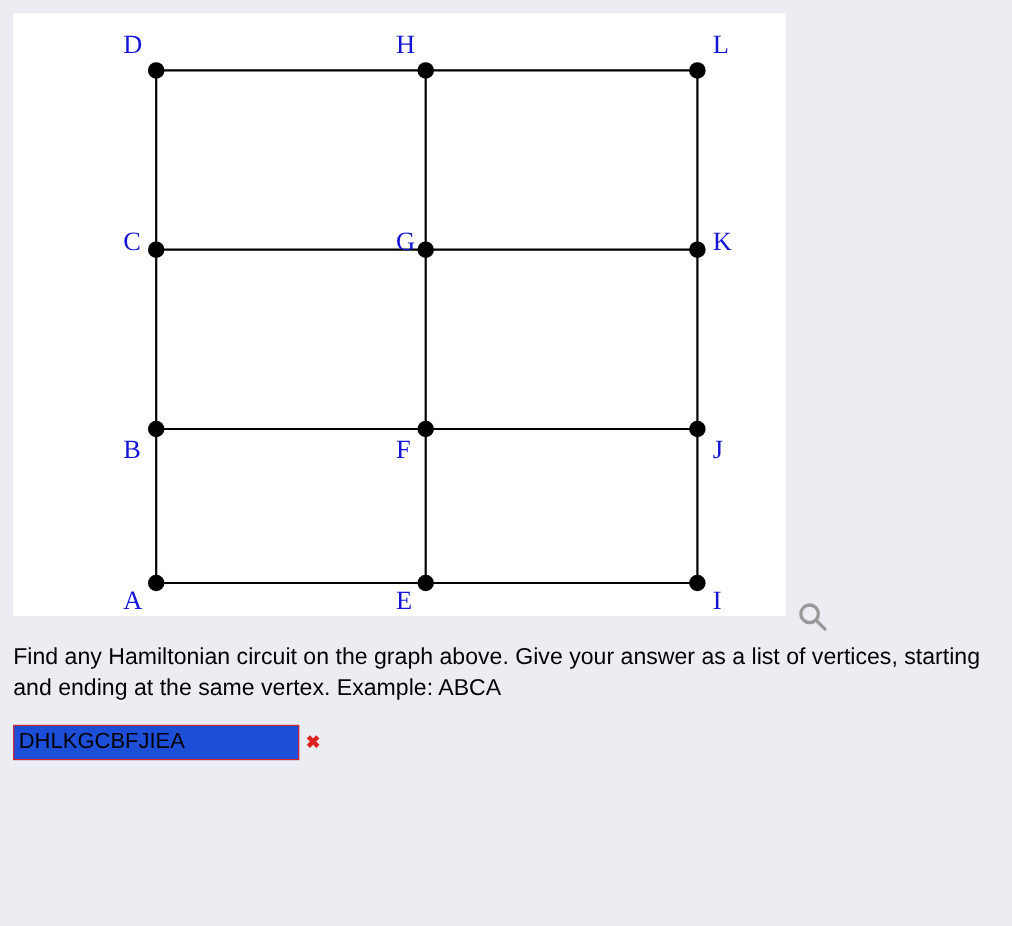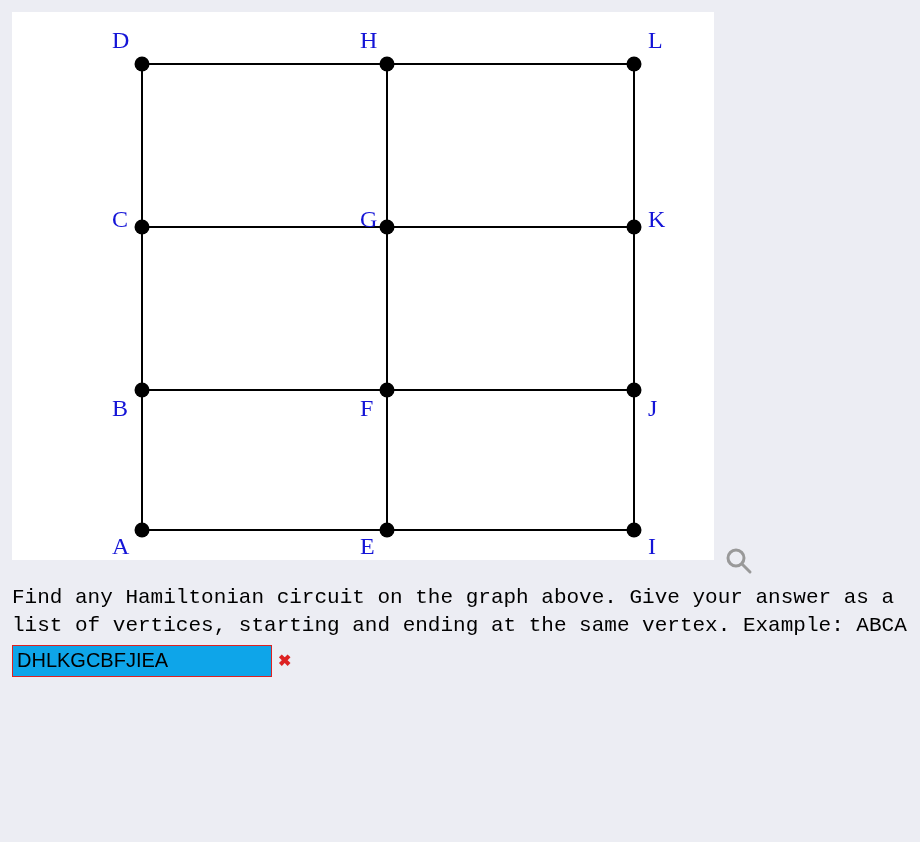--- a/index.html
+++ b/index.html
@@ -19,32 +19,32 @@
     background: #fff;
     width: 702px;
     height: 548px;
     position: relative;
     margin-bottom: 24px;
   }
   .graph-wrap svg {
     display: block;
   }
   .question {
-    margin: 0 0 4px 0;
+    margin: 0 0 18px 0;
     line-height: 1.35;
     max-width: 895px;
-    font-family: Liberation Mono, monospace;
+    font-family: Liberation Sans, sans-serif;
   }
   .answer-row {
     display: flex;
     align-items: center;
   }
   .answer-input {
     border: 1px solid #d22;
-    background: #0ea5e9;
+    background: #1d4ed8;
     font-family: Arial, Helvetica, sans-serif;
     font-size: 20px;
     padding: 2px 4px;
     width: 250px;
     height: 26px;
     color: #000;
     box-sizing: content-box;
   }
   .x-mark {
     margin-left: 6px;

